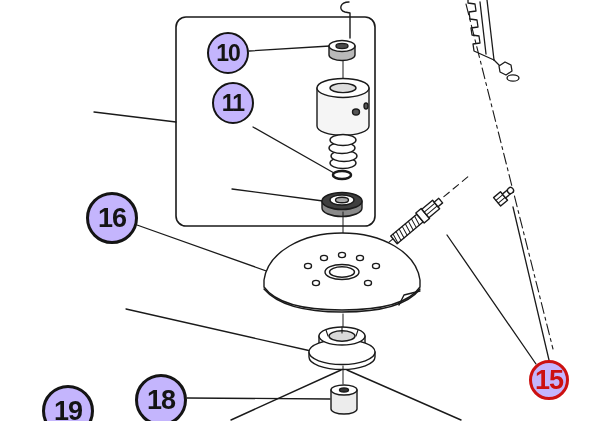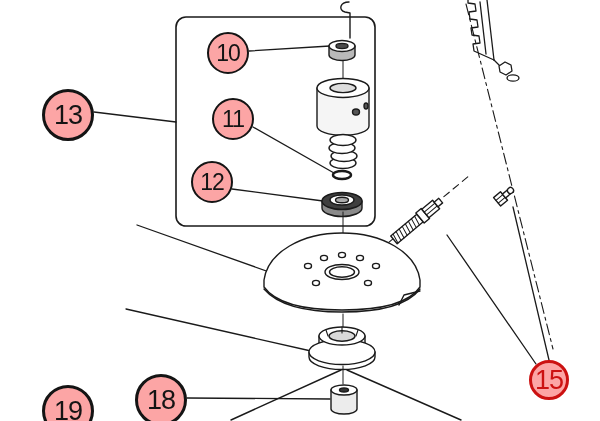--- a/index.html
+++ b/index.html
@@ -4,22 +4,22 @@
 <style>
   * { margin:0; padding:0; box-sizing:border-box; }
   html,body { background:#ffffff; font-family:"Liberation Sans", sans-serif; }
   .stage {
     position:relative; width:600px; height:421px;
     background:#ffffff; overflow:hidden;
   }
   .stage svg { position:absolute; left:0; top:0; }
   .callout {
     position:absolute; display:flex; align-items:center; justify-content:center;
-    background:#fca5a5; border:3px solid #141414; border-radius:50%;
-    font-weight:normal; color:#141414; letter-spacing:-1px; user-select:none;
+    background:#c4b5fd; border:3px solid #141414; border-radius:50%;
+    font-weight:bold; color:#141414; letter-spacing:-1px; user-select:none;
   }
   .callout.lg { width:52px; height:52px; font-size:27px; }
   .callout.sm { width:42px; height:42px; font-size:23px; border-width:2.5px; }
   .callout.red { width:40px; height:40px; font-size:27px;
                  border-color:#cc1111; color:#cc1111; border-width:3px; }
 </style>
 </head>
 <body>
 
 <div class="stage">
@@ -156,26 +156,25 @@
         <line x1="-9" y1="1.8" x2="0" y2="1.8" stroke-width="1"></line>
         <path d="M0,-2.5 L6,-2.5 L6,2.5 L0,2.5 Z" fill="#ffffff"></path>
         <circle cx="8.5" cy="0" r="3" fill="#ffffff"></circle>
       </g>
 
     </g>
   </svg>
 
   <div class="callout sm" style="left:207px; top:32px;">10</div>
 
-  <div class="callout sm" style="left:212px; top:98px;text-align:right;">11</div>
+  <div class="callout sm" style="left:212px; top:82px;text-align:right;">11</div>
 
-  <div class="callout sm" style="left:191px; top:161px;">12</div>
 
-  <div class="callout lg" style="left:42px; top:89px;">13</div>
 
+  <div class="callout lg" style="left:86px; top:192px;">16</div>
 
 
   <div class="callout lg" style="left:135px; top:374px;">18</div>
 
   <div class="callout lg" style="left:42px; top:385px;">19</div>
 
   <div class="callout red" style="left:529px; top:360px;">15</div>
 
 </div>
 

